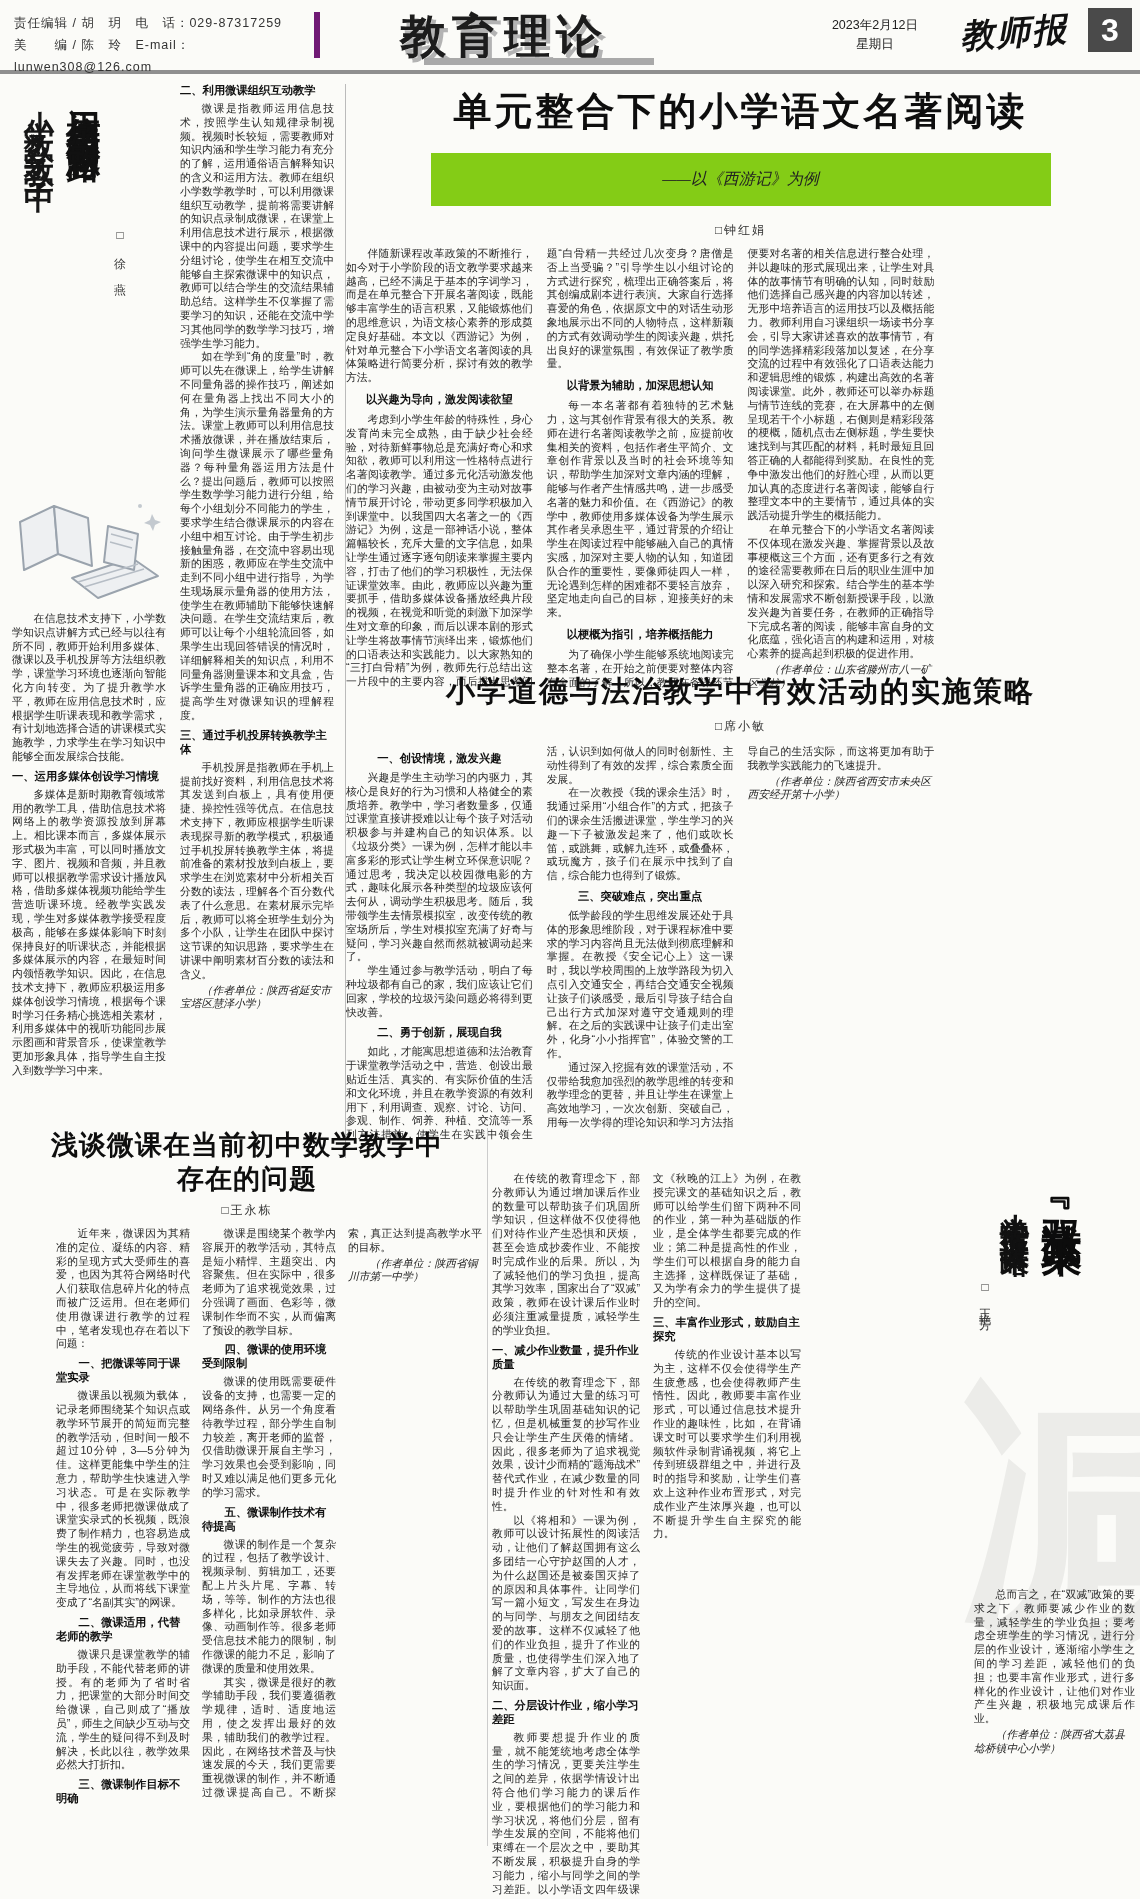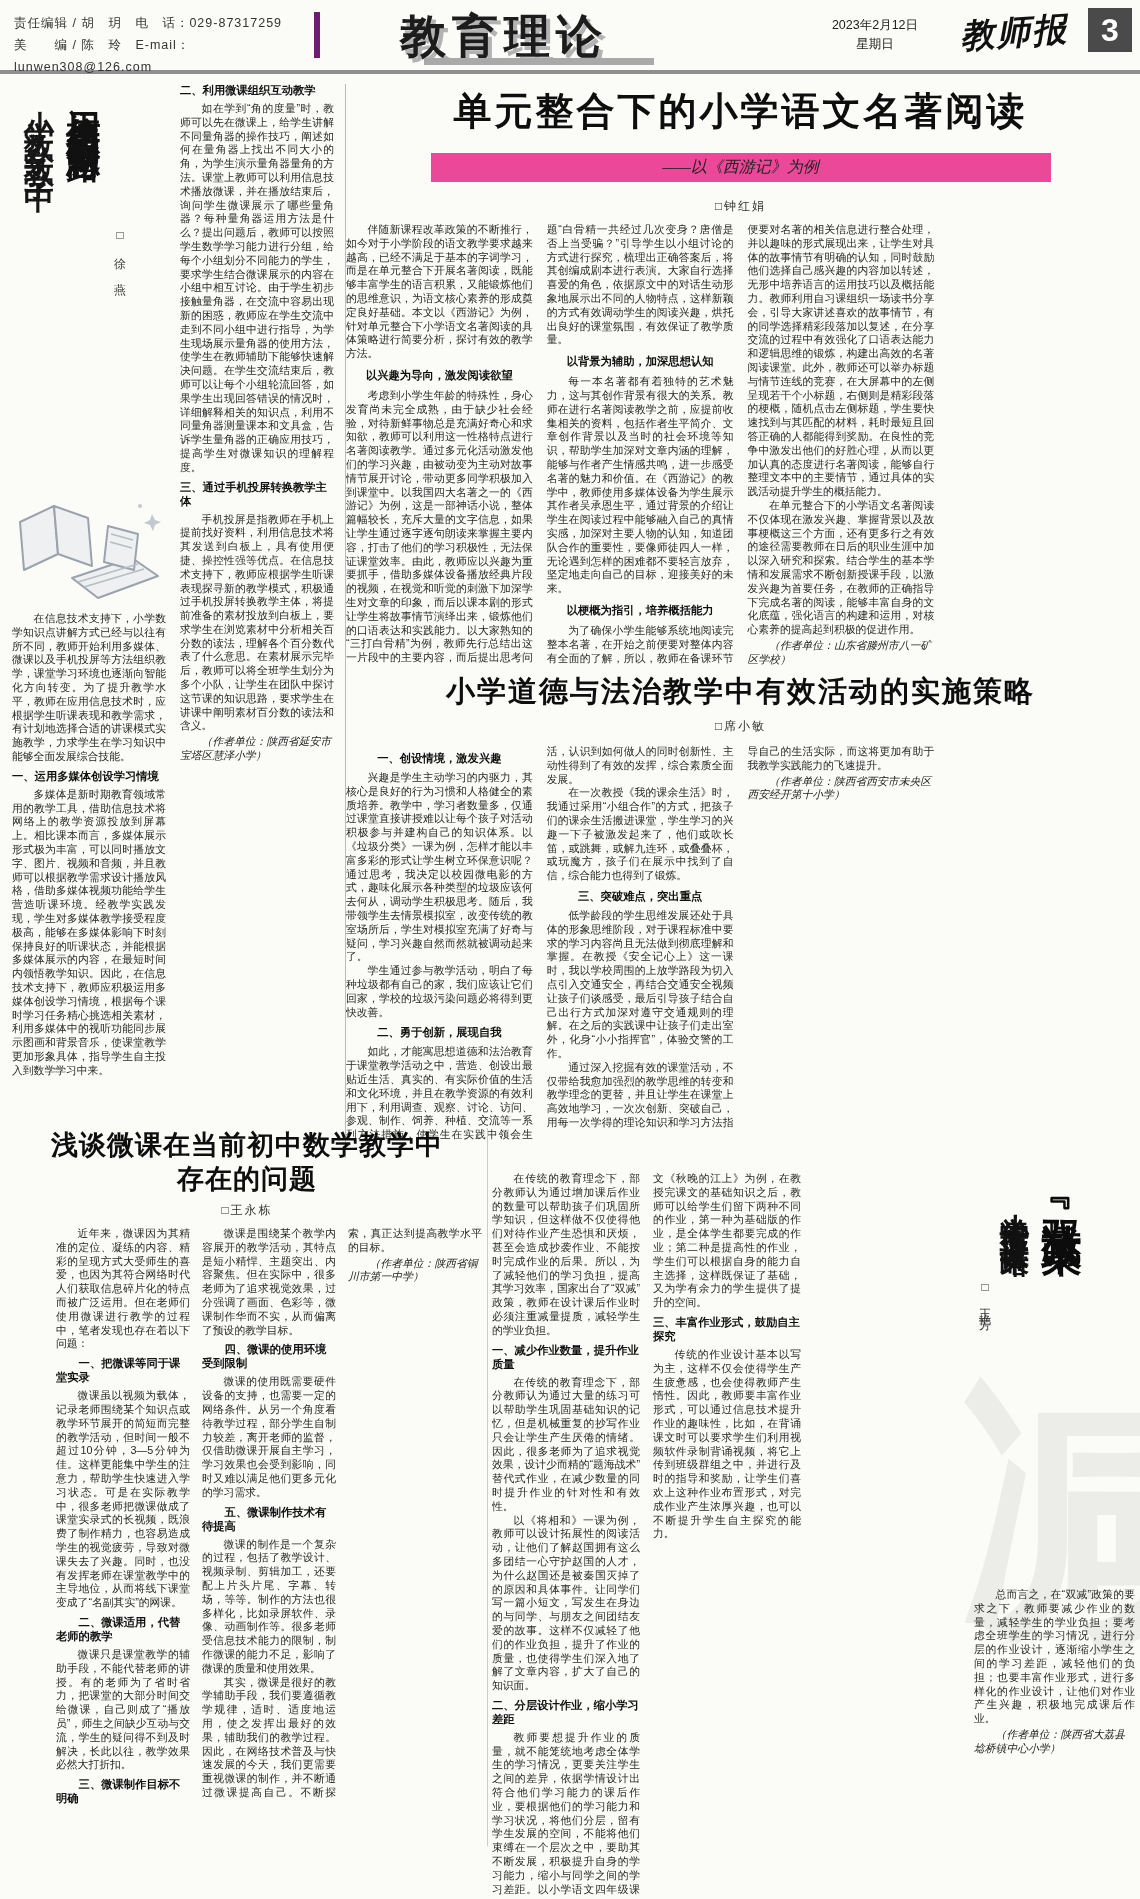--- a/index.html
+++ b/index.html
@@ -31,22 +31,22 @@
   .l-pretitle{writing-mode:vertical-rl;text-orientation:upright;font-size:30px;font-weight:900;
               letter-spacing:12px;color:#161616;margin:8px 2px 0 6px;}
   .l-maintitle{writing-mode:vertical-rl;text-orientation:upright;font-size:34px;font-weight:900;
                letter-spacing:4px;color:#111;margin-top:4px;height:408px;}
   .l-byline{writing-mode:vertical-rl;text-orientation:upright;font-size:12px;letter-spacing:6px;
             color:#333;margin:150px 0 0 4px;}
   .l-illu{width:150px;height:112px;margin:2px 0 4px 0;}
   
   .art-a{position:absolute;left:346px;top:78px;width:789px;height:584px;}
   .a-headline{text-align:center;font-size:38px;font-weight:900;letter-spacing:3px;color:#0e0e0e;margin:8px 0 8px 0;}
-  .a-subband{width:620px;margin:16px auto;background:#ec4899;text-align:center;font-size:16px;
-             font-family:"Liberation Serif","DejaVu Serif",serif;font-style:italic;padding:4px 0;color:#222;}
+  .a-subband{width:620px;margin:16px auto;background:#84cc16;text-align:center;font-size:16px;
+             font-family:"Liberation Serif","DejaVu Serif",serif;font-style:italic;padding:16px 0;color:#222;}
   .a-byline{text-align:center;font-size:12px;color:#333;margin:7px 0 8px 0;letter-spacing:2px;}
   .a-body{column-count:4;column-gap:14px;height:448px;column-fill:auto;overflow:hidden;}
   .art-a .shead{text-align:center;text-indent:0;margin:7px 0;}
   
   .art-b{position:absolute;left:346px;top:668px;width:789px;height:494px;}
   .b-headline{text-align:center;font-size:29px;font-weight:900;letter-spacing:2px;color:#0e0e0e;margin:4px 0 6px 0;}
   .b-byline{text-align:center;font-size:12px;color:#333;margin:4px 0 10px 0;letter-spacing:2px;}
   .b-body{column-count:4;column-gap:14px;height:400px;column-fill:auto;overflow:hidden;}
   .art-b .shead{text-align:center;text-indent:0;margin:6px 0;}
   
@@ -117,20 +117,21 @@
       </svg>
       <div>
           <p class="para">在信息技术支持下，小学数学知识点讲解方式已经与以往有所不同，教师开始利用多媒体、微课以及手机投屏等方法组织教学，课堂学习环境也逐渐向智能化方向转变。为了提升教学水平，教师在应用信息技术时，应根据学生听课表现和教学需求，有计划地选择合适的讲课模式实施教学，力求学生在学习知识中能够全面发展综合技能。</p>
           <div class="shead">一、运用多媒体创设学习情境</div>
           <p class="para">多媒体是新时期教育领域常用的教学工具，借助信息技术将网络上的教学资源投放到屏幕上。相比课本而言，多媒体展示形式极为丰富，可以同时播放文字、图片、视频和音频，并且教师可以根据教学需求设计播放风格，借助多媒体视频功能给学生营造听课环境。经教学实践发现，学生对多媒体教学接受程度极高，能够在多媒体影响下时刻保持良好的听课状态，并能根据多媒体展示的内容，在最短时间内领悟教学知识。因此，在信息技术支持下，教师应积极运用多媒体创设学习情境，根据每个课时学习任务精心挑选相关素材，利用多媒体中的视听功能同步展示图画和背景音乐，使课堂教学更加形象具体，指导学生自主投入到数学学习中来。</p>
         </div>
     </div>
     <div class="l-colb">
       <div>
           <div class="shead">二、利用微课组织互动教学</div>
+          <p class="para">微课是指教师运用信息技术，按照学生认知规律录制视频。视频时长较短，需要教师对知识内涵和学生学习能力有充分的了解，运用通俗语言解释知识的含义和运用方法。教师在组织小学数学教学时，可以利用微课组织互动教学，提前将需要讲解的知识点录制成微课，在课堂上利用信息技术进行展示，根据微课中的内容提出问题，要求学生分组讨论，使学生在相互交流中能够自主探索微课中的知识点，教师可以结合学生的交流结果辅助总结。这样学生不仅掌握了需要学习的知识，还能在交流中学习其他同学的数学学习技巧，增强学生学习能力。</p>
           <p class="para">如在学到“角的度量”时，教师可以先在微课上，给学生讲解不同量角器的操作技巧，阐述如何在量角器上找出不同大小的角，为学生演示量角器量角的方法。课堂上教师可以利用信息技术播放微课，并在播放结束后，询问学生微课展示了哪些量角器？每种量角器运用方法是什么？提出问题后，教师可以按照学生数学学习能力进行分组，给每个小组划分不同能力的学生，要求学生结合微课展示的内容在小组中相互讨论。由于学生初步接触量角器，在交流中容易出现新的困惑，教师应在学生交流中走到不同小组中进行指导，为学生现场展示量角器的使用方法，使学生在教师辅助下能够快速解决问题。在学生交流结束后，教师可以让每个小组轮流回答，如果学生出现回答错误的情况时，详细解释相关的知识点，利用不同量角器测量课本和文具盒，告诉学生量角器的正确应用技巧，提高学生对微课知识的理解程度。</p>
           <div class="shead">三、通过手机投屏转换教学主体</div>
           <p class="para">手机投屏是指教师在手机上提前找好资料，利用信息技术将其发送到白板上，具有使用便捷、操控性强等优点。在信息技术支持下，教师应根据学生听课表现探寻新的教学模式，积极通过手机投屏转换教学主体，将提前准备的素材投放到白板上，要求学生在浏览素材中分析相关百分数的读法，理解各个百分数代表了什么意思。在素材展示完毕后，教师可以将全班学生划分为多个小队，让学生在团队中探讨这节课的知识思路，要求学生在讲课中阐明素材百分数的读法和含义。</p>
           <p class="attr">（作者单位：陕西省延安市宝塔区慧泽小学）</p>
         </div>
     </div>
   </div>
 
   <div class="art-a">
     <div class="a-headline">单元整合下的小学语文名著阅读</div>

